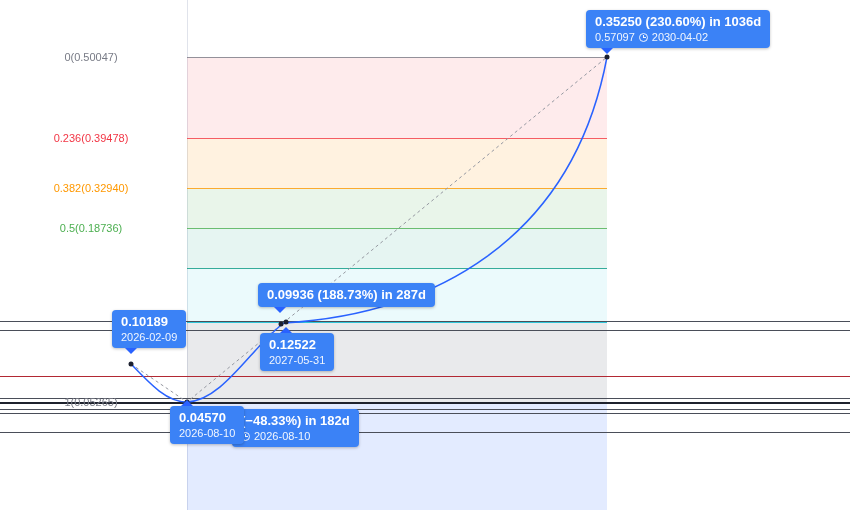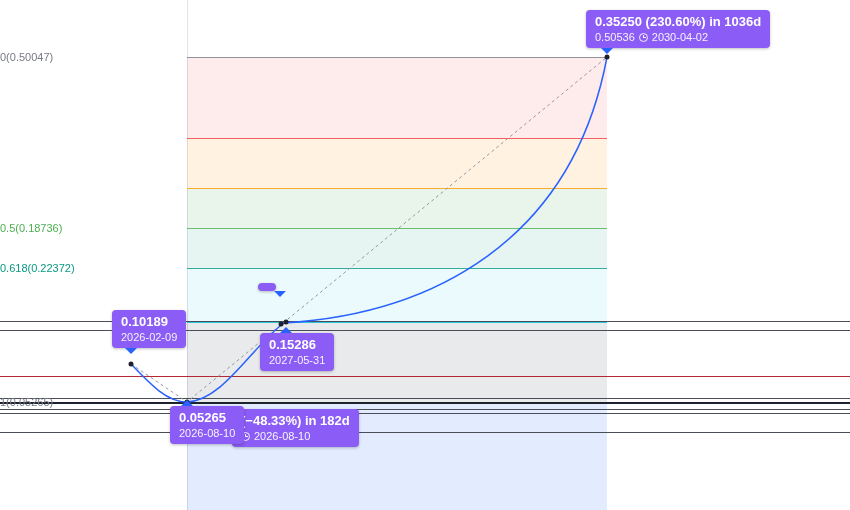--- a/index.html
+++ b/index.html
@@ -4,23 +4,23 @@
 <style>
   html,body{margin:0;padding:0;}
   body{font-family:"Liberation Sans",sans-serif;background:#fff;}
   .stage{position:relative;width:850px;height:510px;overflow:hidden;background:#fff;}
   .vgrid{position:absolute;top:0;bottom:0;left:187px;width:1px;background:#e0e3eb;}
   .band{position:absolute;left:187px;width:420px;}
   .fibline{position:absolute;left:187px;width:420px;height:1px;opacity:.8;}
   .hline{position:absolute;left:0;width:850px;height:1px;background:#4a4e59;}
   .hline.thick{height:2px;background:#1e222d;}
   .hline.red{background:#b22833;}
-  .fiblabel{position:absolute;left:0;width:182px;text-align:left;font-size:11px;line-height:13px;}
+  .fiblabel{position:absolute;left:0;width:182px;text-align:center;font-size:11px;line-height:13px;}
   svg.overlay{position:absolute;left:0;top:0;}
-  .callout{position:absolute;background:#8b5cf6;color:#fff;border-radius:4px;padding:4px 9px;white-space:nowrap;box-shadow:0 1px 3px rgba(0,0,0,.25);z-index:5;}
+  .callout{position:absolute;background:#3b82f6;color:#fff;border-radius:4px;padding:4px 9px;white-space:nowrap;box-shadow:0 1px 3px rgba(0,0,0,.25);z-index:5;}
   .callout .l1{font-size:13px;font-weight:bold;line-height:16px;}
   .callout .l2{font-size:11px;line-height:14px;opacity:.92;display:flex;align-items:center;gap:4px;}
   .tail{position:absolute;width:0;height:0;border-left:6px solid transparent;border-right:6px solid transparent;}
   .tail.down{bottom:-6px;border-top:6px solid #2962ff;}
   .tail.up{top:-6px;border-bottom:6px solid #2962ff;}
   .clock{width:9px;height:9px;border:1px solid #fff;border-radius:50%;display:inline-block;position:relative;box-sizing:border-box;flex:0 0 auto;}
   .clock::before{content:"";position:absolute;left:3px;top:1px;width:1px;height:3px;background:#fff;}
   .clock::after{content:"";position:absolute;left:3px;top:3px;width:3px;height:1px;background:#fff;}
 </style>
 </head>
@@ -49,67 +49,69 @@
   <div class="hline" style="top:321px"></div>
   <div class="hline" style="top:330px"></div>
   <div class="hline red" style="top:376px"></div>
   <div class="hline" style="top:398px"></div>
   <div class="hline thick" style="top:402px"></div>
   <div class="hline" style="top:409px"></div>
   <div class="hline" style="top:413px"></div>
   <div class="hline" style="top:432px"></div>
 
   <div class="fiblabel" style="top: 51px; color: rgb(120, 123, 134);">0(0.50047)</div>
+  <div class="fiblabel" style="top: 132px; color: rgb(242, 54, 69);">0.236(0.39478)</div>
+  <div class="fiblabel" style="top: 182px; color: rgb(255, 152, 0);">0.382(0.32940)</div>
   <div class="fiblabel" style="top: 222px; color: rgb(76, 175, 80);">0.5(0.18736)</div>
-  <div class="fiblabel" style="top: 262px; color: rgb(8, 153, 129);">0.618(0.22372)</div>
   <div class="fiblabel" style="top: 396px; color: rgb(120, 123, 134);">1(0.05265)</div>
 
   <svg class="overlay" width="850" height="510" viewBox="0 0 850 510">
     <path d="M131,364 L187,402 L607,57" fill="none" stroke="#9598a1" stroke-width="1" stroke-dasharray="3,3"></path>
     <path d="M131,364 C151,385 167,402 187,402 C223,401 253,345 284,323 C430,314 572,243 607,57" fill="none" stroke="#2962ff" stroke-width="1.5"></path>
     <circle cx="131" cy="364" r="2.5" fill="#1c2030"></circle>
     <circle cx="187" cy="402" r="2.5" fill="#1c2030"></circle>
     <circle cx="281" cy="324" r="2.5" fill="#1c2030"></circle>
     <circle cx="286" cy="322" r="2.5" fill="#1c2030"></circle>
     <circle cx="607" cy="57" r="2.5" fill="#1c2030"></circle>
   </svg>
 
   <div class="callout" style="left:586px;top:10px">
     <div class="l1">0.35250 (230.60%) in 1036d</div>
     <div class="l2">
-      <span>0.50536</span>
+      <span>0.57097</span>
       <span class="clock"></span>
       <span>2030-04-02</span>
     </div>
     <div class="tail down" style="left:15px"></div>
   </div>
 
   <div class="callout" style="left:258px;top:283px">
+    <div class="l1">0.09936 (188.73%) in 287d</div>
     <div class="tail down" style="left:16px"></div>
   </div>
 
   <div class="callout" style="left:260px;top:333px">
-    <div class="l1">0.15286</div>
+    <div class="l1">0.12522</div>
     <div class="l2">2027-05-31</div>
     <div class="tail up" style="left:20px"></div>
   </div>
 
   <div class="callout" style="left:112px;top:310px">
     <div class="l1">0.10189</div>
     <div class="l2">2026-02-09</div>
     <div class="tail down" style="left:13px"></div>
   </div>
 
   <div class="callout" style="left:232px;top:409px;z-index:4">
     <div class="l1">(−48.33%) in 182d</div>
     <div class="l2">
       <span class="clock"></span>
       <span>2026-08-10</span>
     </div>
   </div>
 
   <div class="callout" style="left:170px;top:406px;z-index:6">
-    <div class="l1">0.05265</div>
+    <div class="l1">0.04570</div>
     <div class="l2">2026-08-10</div>
     <div class="tail up" style="left:11px"></div>
   </div>
 
 </div>
 
 </body></html>

